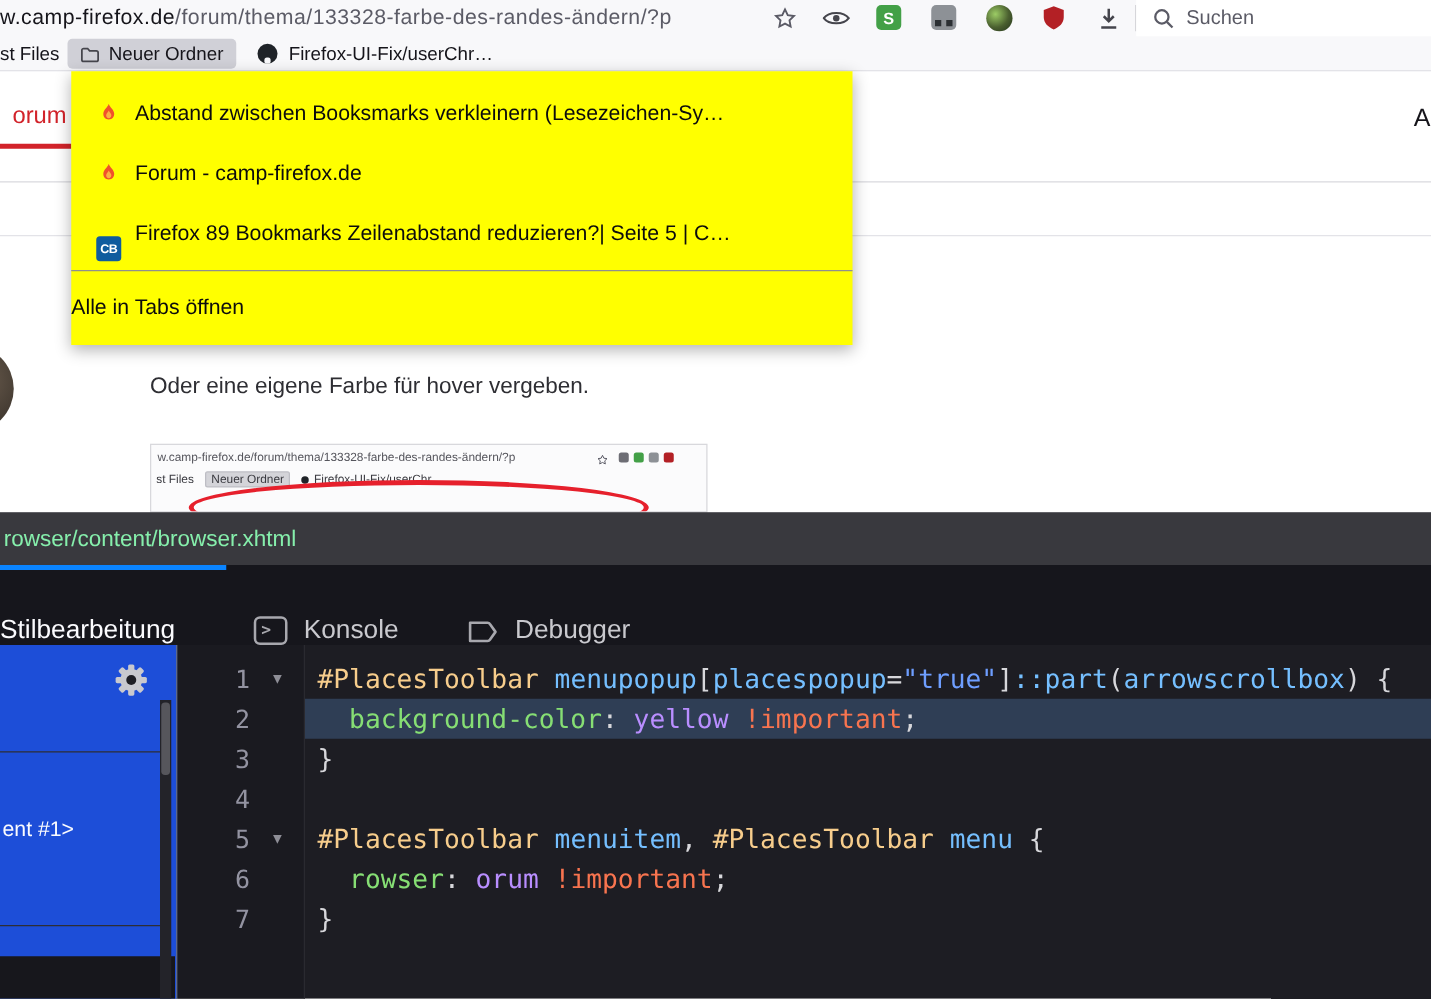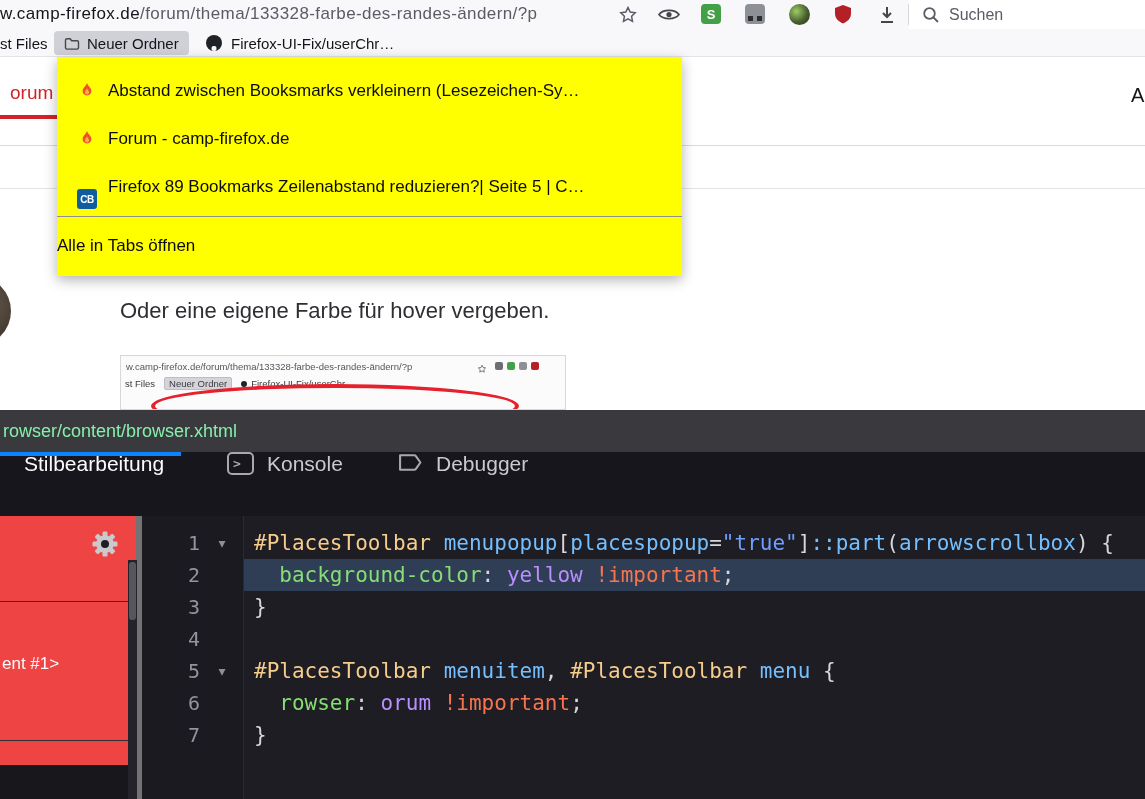--- a/index.html
+++ b/index.html
@@ -36,49 +36,49 @@
   .bm-menu-action { height:50px; display:flex; align-items:center; font-size:17px; color:#0c0c0d; }
 
   
   .page { position:absolute; top:57px; left:0; width:100%; height:742px; background:#ffffff; z-index:1; }
   .forum-frag { position:absolute; left:0; top:25px; font-size:19px; font-weight:500; color:var(--brand-red,#d2232a);padding-left:10px; }
   .forum-underline { position:absolute; left:0; top:58px; width:57px; height:4px; background:var(--brand-red,#d2232a); }
   .frag-a { position:absolute; left:1131px; top:27px; font-size:20px; color:#15141a; }
   .hline1 { position:absolute; top:88px; left:0; width:100%; height:1px; background:#d9d9de; }
   .hline2 { position:absolute; top:131px; left:0; width:100%; height:1px; background:#e3e3e8; }
   .avatar-clip { position:absolute; left:-59px; top:219px; width:70px; height:70px; border-radius:50%; background:radial-gradient(circle at 60% 40%, #6b5d4f, #3c342c 70%); }
-  .para { position:absolute; left:120px; top:241px; font-size:22px; color:#2e2e33; white-space:nowrap;text-align:center; }
+  .para { position:absolute; left:120px; top:241px; font-size:18px; color:#2e2e33; white-space:nowrap;text-align:center; }
 
   .thumb { position:absolute; left:120px; top:298px; width:446px; height:55px; background:#fbfbfc; border:1px solid #d8d8dc; overflow:hidden; }
   .t-url { position:absolute; left:5px; top:5px; font-size:9.5px; color:#55555c; white-space:nowrap; }
   .t-star { position:absolute; left:356px; top:4px; }
   .t-ico { position:absolute; top:6px; width:8px; height:8px; border-radius:2px; }
   .t-ico.a { left:374px; background:#6d6d74; }
   .t-ico.b { left:386px; background:#43a047; }
   .t-ico.c { left:398px; background:#8d9196; }
   .t-ico.d { left:410px; background:#b32025; }
   .t-row2 { position:absolute; left:4px; top:21px; font-size:9.5px; color:#3a3a40; display:flex; gap:9px; align-items:center; white-space:nowrap; }
   .t-chip { background:#d4d4d9; border:1px solid #bdbdc4; border-radius:2px; padding:0 4px; }
   .t-gh { display:flex; align-items:center; gap:4px; }
   .t-gh-dot { width:6px; height:6px; border-radius:50%; background:#1f2328; display:inline-block; }
   .t-oval { position:absolute; left:30px; top:28px; width:368px; height:44px; border:4px solid var(--annotation-red,#e6202c); border-radius:50%; }
 
   
   .devtools { position:absolute; left:0; top:410px; width:100%; height:389px; background:#1d1d23; z-index:10; color:#d7d7db; }
   .dt-title { position:absolute; top:0; left:0; right:0; height:42px; background:#39393e; display:flex; align-items:center; padding-left:3px; font-size:18px; color:#86efac; white-space:nowrap; }
   .dt-tabs { position:absolute; top:42px; left:0; right:0; height:64px; background:#16161c; }
   .dt-tab-indicator { position:absolute; top:0; left:0; width:181px; height:4px; background:var(--accent-blue,#0a84ff); }
-  .dt-tab { position:absolute; top:0; height:100%; display:flex; align-items:flex-start; gap:13px; font-size:21px; color:#c9c9ce;margin-left:24px; }
+  .dt-tab { position:absolute; top:0; height:100%; display:flex; align-items:flex-end; gap:13px; font-size:21px; color:#c9c9ce; }
   .dt-tab.active { left:0; color:#fbfbfe; }
   .dt-tab.konsole { left:203px; }
   .dt-tab.debugger { left:374px; }
   .console-icon { width:27px; height:23px; border:2px solid #a8a8ae; border-radius:5px; display:inline-flex; align-items:center; padding-left:4px; font-family:"DejaVu Sans Mono",monospace; font-weight:bold; font-size:13px; color:#a8a8ae; }
 
   .dt-content { position:absolute; top:106px; left:0; right:0; bottom:0; }
-  .dt-side { position:absolute; left:0; top:0; width:142px; height:100%; background:#ef4444; border-right:6px solid #737373; }
+  .dt-side { position:absolute; left:0; top:0; width:142px; height:100%; background:#1d4ed8; border-right:1px solid #737373; }
   .side-line { position:absolute; left:0; width:128px; height:1px; background:#2e2e34; }
   .side-line.one { top:85px; } .side-line.two { top:224px; }
   .side-item-label { position:absolute; left:2px; top:138px; font-size:17px; color:#fbfbfe; white-space:nowrap; }
   .side-bottom { position:absolute; left:0; right:1px; top:249px; bottom:0; background:#17171c; }
   .gear { position:absolute; left:90px; top:13px; width:30px; height:30px; }
   .side-scroll { position:absolute; left:128px; top:44px; width:9px; bottom:0; background:#232329; }
   .side-thumb { position:absolute; left:1px; top:2px; width:7px; height:58px; background:#56565c; border-radius:3px; }
 
   .dt-gutter { position:absolute; left:142px; top:0; width:102px; height:100%; background:#1a1a20; border-right:1px solid #2a2a30; padding-top:11px; }
   .gut-row { height:32px; position:relative; }

